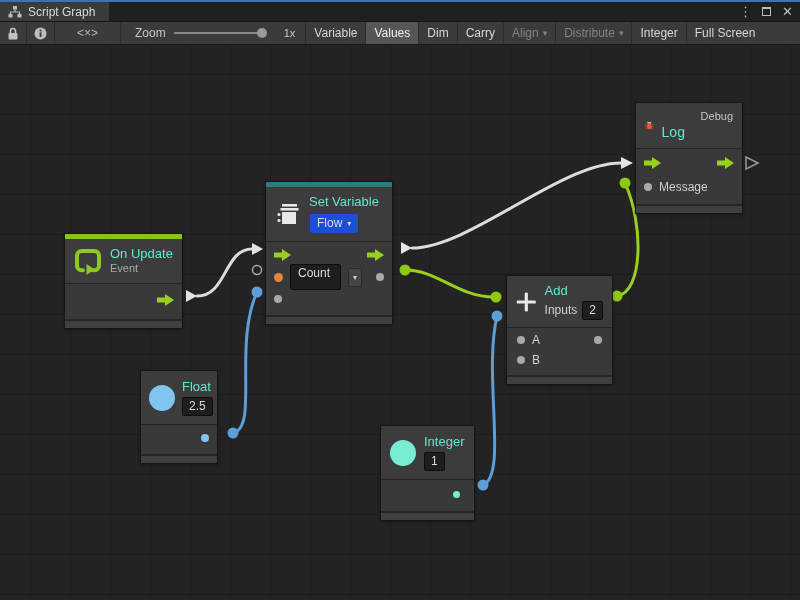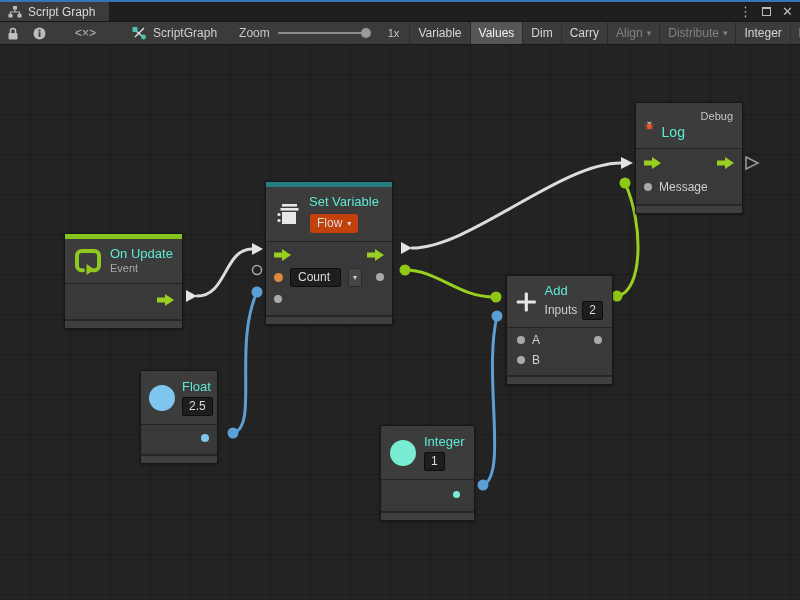--- a/index.html
+++ b/index.html
@@ -49,23 +49,23 @@
   .nfooter { border-top:2px solid #262626; height:9px; background:#3f3f3f; }
   .prow { display:flex; align-items:center; gap:7px; padding:0 8px; }
   .dot { width:8px; height:8px; border-radius:50%; flex:0 0 auto; }
   .dot.gray { background:#a9a9a9; }
   .dot.orange { background:#e0883c; width:9px; height:9px; }
   .dot.blue { background:#7ec5ef; }
   .dot.teal { background:#79edd3; }
   .spacer { flex:1; }
   .plabel { font-size:12px; color:#cfcfcf; }
   .valuebox { background:#1e1e1e; border:1px solid #0d0d0d; border-radius:2px; padding:1px 6px; color:#dcdcdc; font-size:12px; display:inline-block; }
-  .count-select { background:#1e1e1e; border:1px solid #0d0d0d; border-radius:2px; width:58px; height:19px; line-height:17px; padding-left:7px; color:#dcdcdc; }
+  .count-select { background:#1e1e1e; border:1px solid #0d0d0d; border-radius:2px; width:58px; height:26px; line-height:17px; padding-left:7px; color:#dcdcdc; }
   .chev-btn { width:16px; height:19px; background:#454545; border:1px solid #2a2a2a; border-radius:2px; display:flex; align-items:center; justify-content:center; font-size:8px; color:#cfcfcf; }
-  .mode-dd { margin-top:3px; background:#c2410c; border:1px solid #393939; border-radius:3px; padding:2px 7px; font-size:12px; color:#dcdcdc; display:inline-flex; align-items:center; gap:5px; align-self:flex-start; }
+  .mode-dd { margin-top:3px; background:#1d4ed8; border:1px solid #393939; border-radius:3px; padding:2px 7px; font-size:12px; color:#dcdcdc; display:inline-flex; align-items:center; gap:5px; align-self:flex-start; }
   .mode-dd .dd-arrow { font-size:8px; }
   .bigcircle { border-radius:50%; flex:0 0 auto; }
 
   
   #node-on-update   { left:64px;  top:188px; width:119px; }
   #node-on-update .nbody .prow { height:28px; }
   #node-set-variable{ left:265px; top:136px; width:128px; }
   #node-set-variable .prow { height:22px; }
   #node-debug-log   { left:635px; top:57px;  width:108px; }
   #node-debug-log .prow { height:24px; }
@@ -110,28 +110,20 @@
   <div class="tb-btn tb-icon-btn">
     <svg width="13" height="13" viewBox="0 0 13 13">
       <circle cx="6.5" cy="6.5" r="6" fill="#bdbdbd"></circle>
       <rect x="5.6" y="5.3" width="1.9" height="4.6" fill="#3b3b3b"></rect>
       <rect x="5.6" y="2.6" width="1.9" height="1.9" fill="#3b3b3b"></rect>
     </svg>
   </div>
   <div class="tb-sep"></div>
   <div class="tb-btn" style="padding:0 22px; color:#b9b9b9;">&lt;×&gt;</div>
   <div class="tb-sep"></div>
-  <div class="tb-btn" style="padding-left:14px;">
-    <svg width="15" height="14" viewBox="0 0 15 14">
-      <path d="M3 11 L12 2 M3 4 L11 11" stroke="#e6e6e6" stroke-width="1.3"></path>
-      <rect x="0.5" y="1" width="5" height="5" rx="1" fill="#46c8b2"></rect>
-      <circle cx="11.5" cy="11" r="2.4" fill="#46c8b2"></circle>
-    </svg>
-    <span class="graph-label">ScriptGraph</span>
-  </div>
   <div class="zoom-group">
     <span class="zoom-label">Zoom</span>
     <div class="zoom-track">
       <div class="zoom-handle"></div>
     </div>
     <span class="zoom-value">1x</span>
   </div>
   <div class="tb-right">
     <div class="tb-sep"></div>
     <div class="tb-btn">Variable</div>

